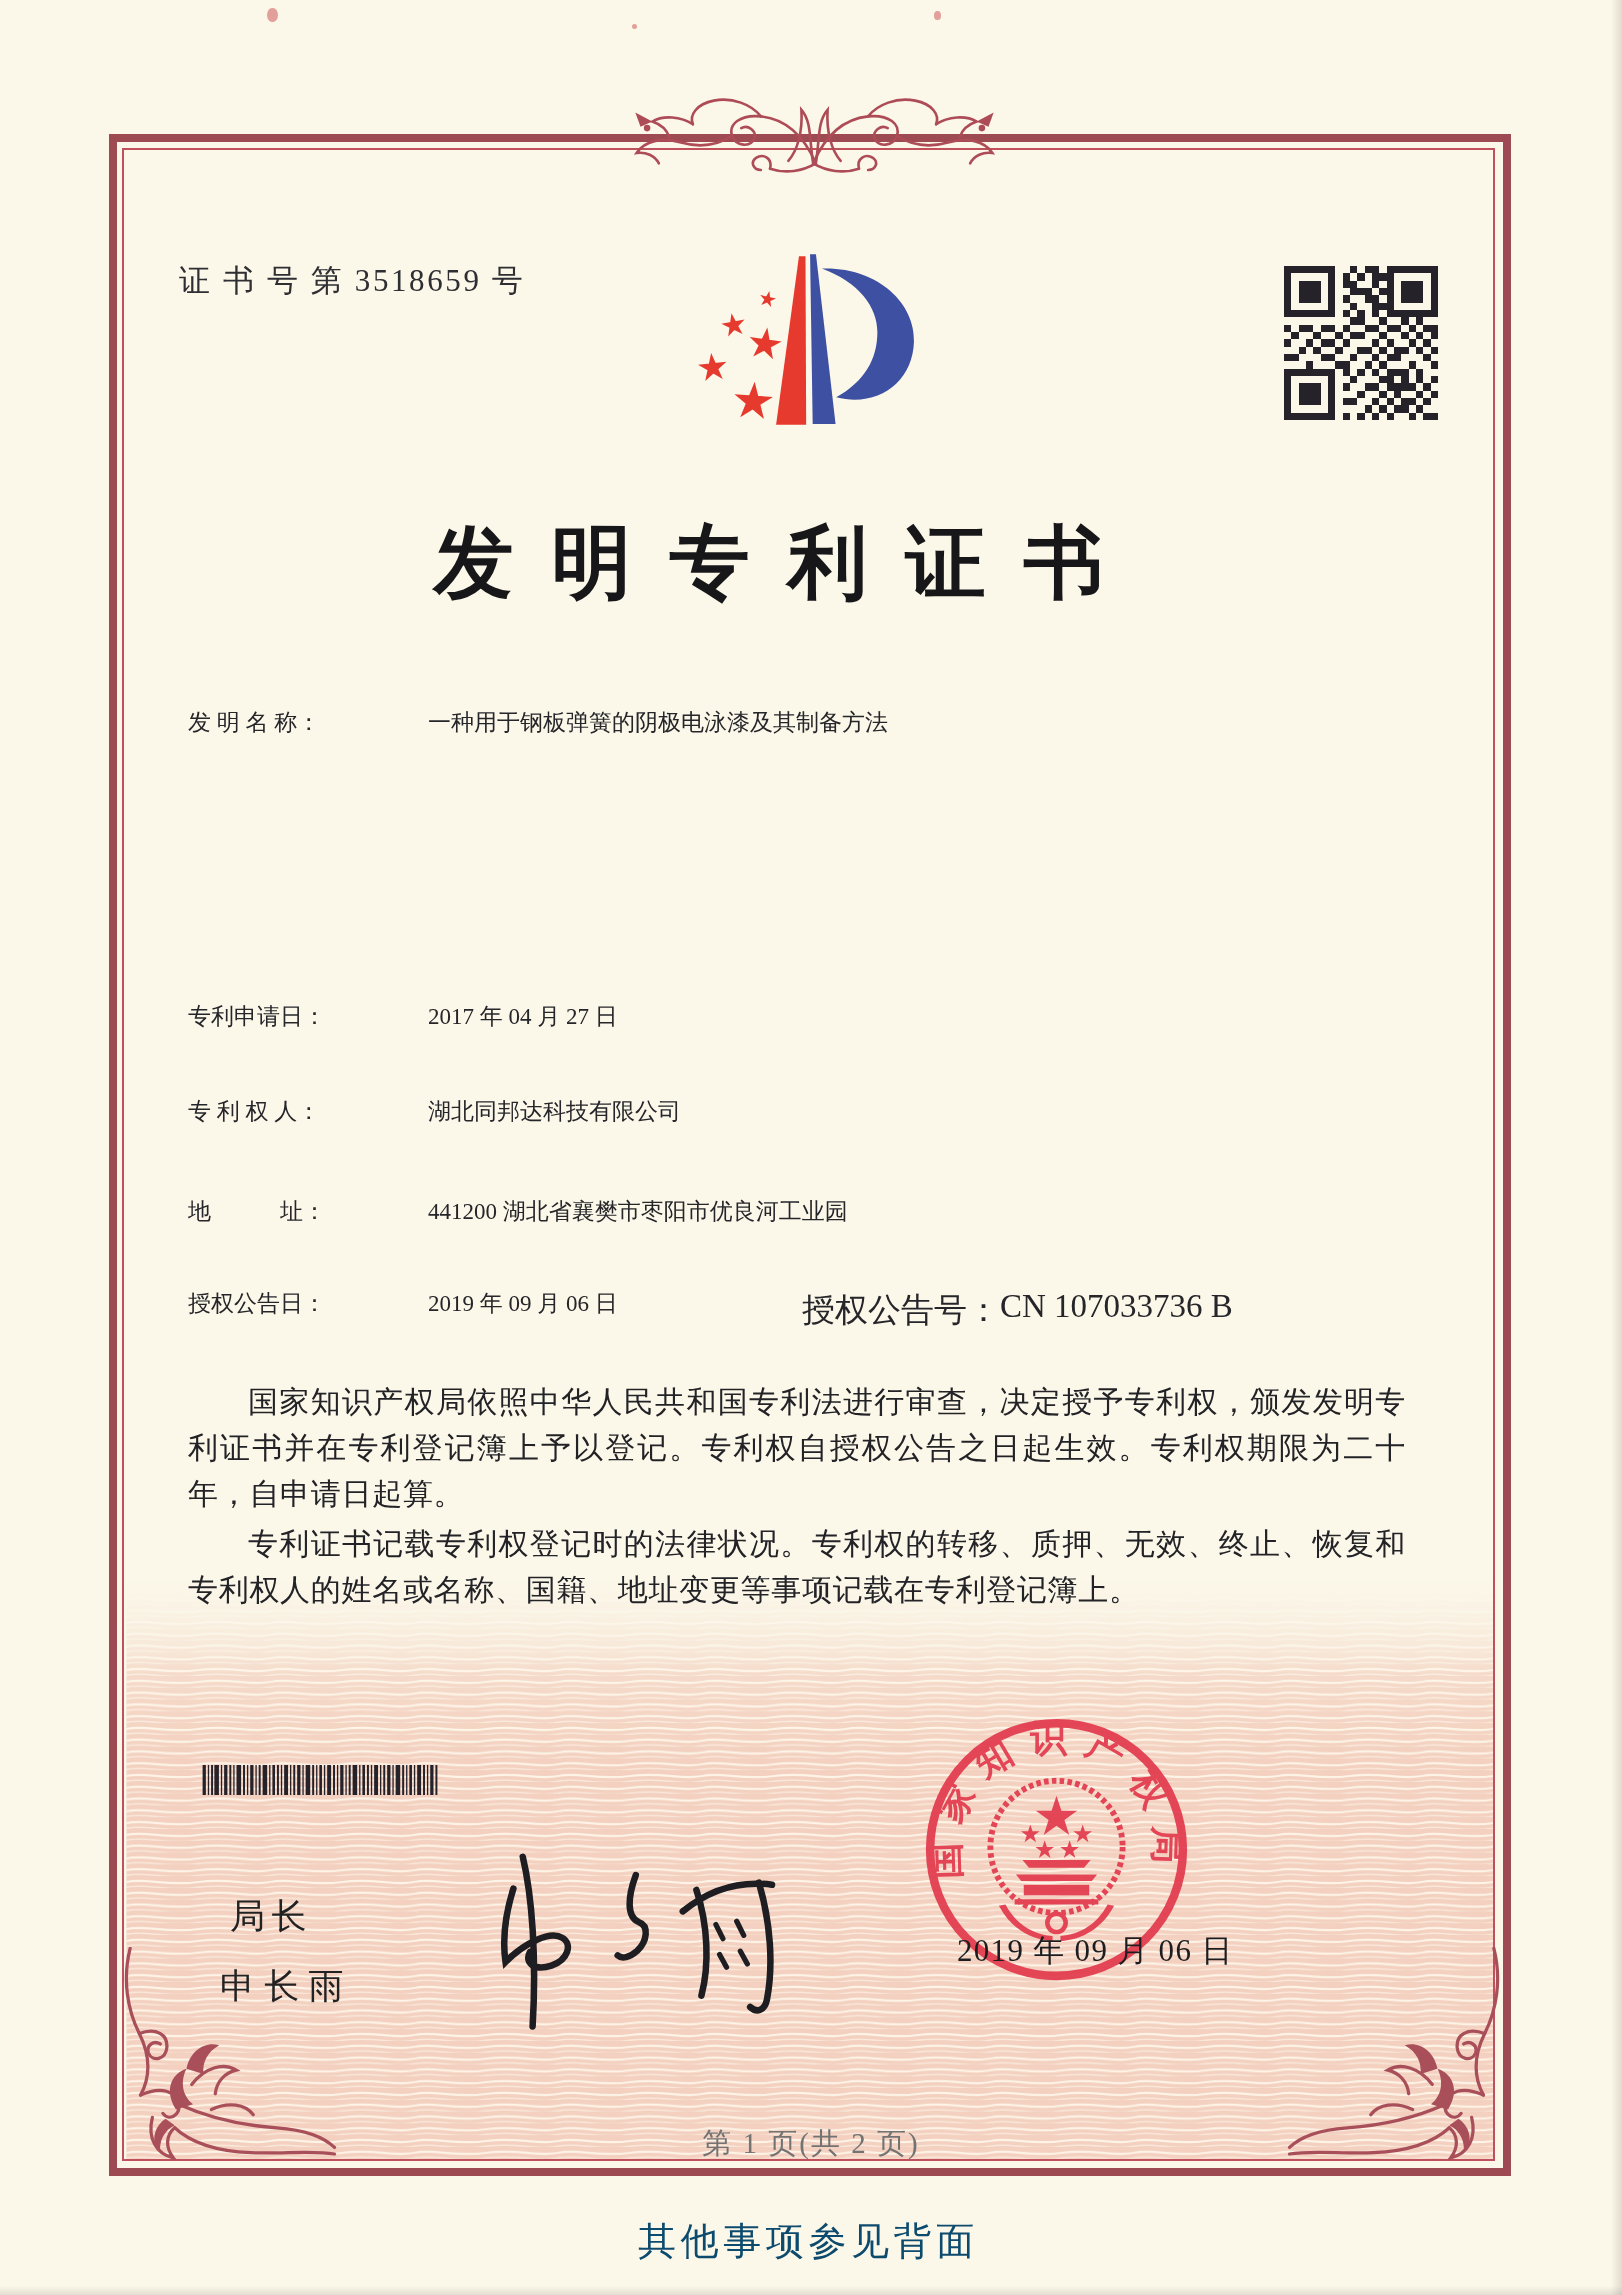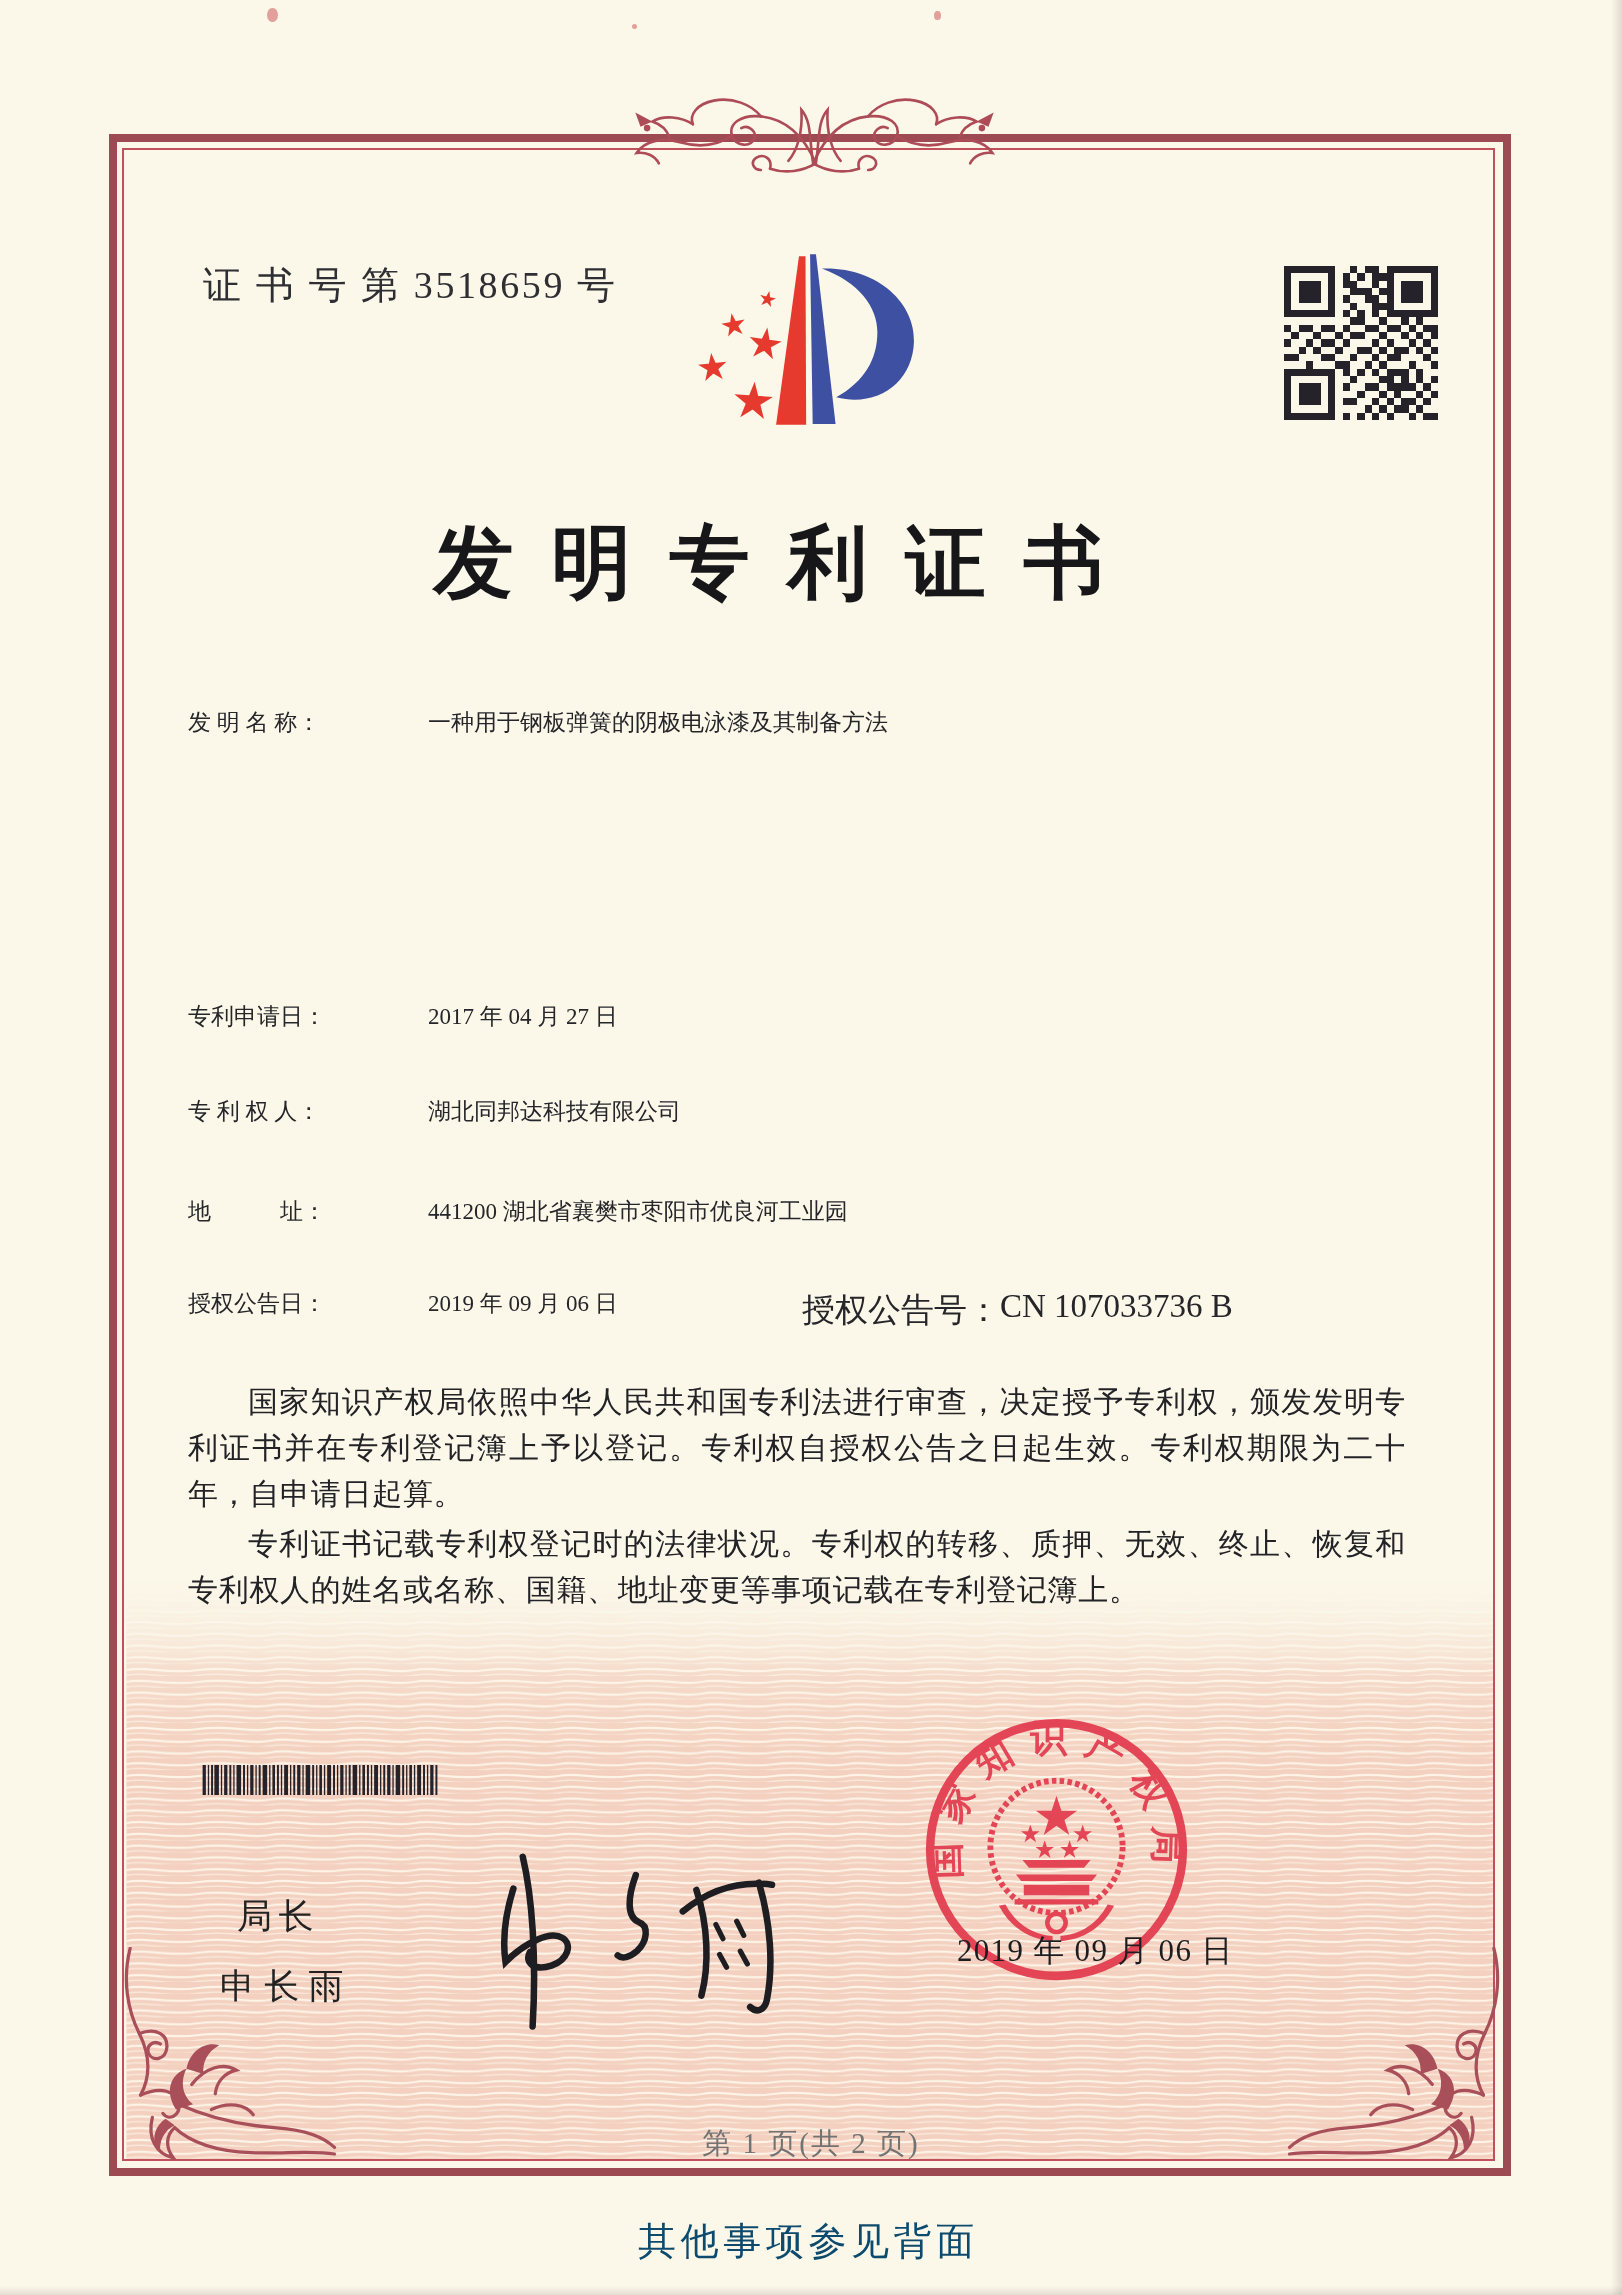--- a/index.html
+++ b/index.html
@@ -3,29 +3,29 @@
 <meta charset="utf-8">
 <style>
   html,body{margin:0;padding:0;background:#e9e4d4;}
   .page{position:relative;width:1623px;height:2295px;background:#fbf7e9;overflow:hidden;
         font-family:"Liberation Serif","DejaVu Serif",serif;color:#2b2b2e;}
   .abs{position:absolute;}
   
   .frame-outer{left:109px;top:134px;width:1386px;height:2026px;border:8.5px solid #9d4a52;z-index:2;}
   .frame-inner{left:122px;top:148px;width:1369px;height:2009px;border:2.6px solid #c0505c;z-index:2;}
   
-  .cert-no{left:179px;top:260px;font-size:38px;letter-spacing:2.6px;color:#2e2e33;z-index:4;margin-left:24px;}
+  .cert-no{left:179px;top:260px;font-size:31px;letter-spacing:2.6px;color:#2e2e33;z-index:4;}
   .title{left:86px;top:510px;width:1403px;text-align:center;font-size:80px;font-weight:700;
          letter-spacing:38px;color:#17171a;z-index:4;}
   .row{position:absolute;left:188px;display:flex;font-size:23px;color:#26262a;z-index:4;white-space:pre;gap:10px;}
   .row .lab{display:inline-block;min-width:230px;}
   .grant2{position:absolute;left:802px;display:flex;font-size:33px;color:#26262a;z-index:4;white-space:pre;}
   .para{position:absolute;left:188px;width:1218px;font-size:30px;line-height:46px;letter-spacing:0.7px;
         text-align:justify;text-indent:60px;color:#232327;z-index:4;}
-  .director-label{left:237px;top:1893px;font-size:35px;letter-spacing:6.5px;z-index:5;color:#222;}
+  .director-label{left:230px;top:1893px;font-size:35px;letter-spacing:6.5px;z-index:5;color:#222;}
   .director-name{left:220px;top:1963px;font-size:35px;letter-spacing:9.2px;z-index:5;color:#222;}
   .seal-date{left:957px;top:1930px;font-size:31px;letter-spacing:1.3px;color:#1d1d20;z-index:6;}
   .page-indicator{left:556px;top:2124px;width:510px;text-align:center;font-size:29px;letter-spacing:2px;z-index:4;color:#737373;}
   .back-note{left:638px;top:2216px;font-size:38px;letter-spacing:4.6px;color:#0c4a6e;z-index:4;}
   
   .watermark{left:126px;top:1570px;z-index:1;}
   .orn-top{left:566px;top:90px;z-index:3;}
   .orn-bl{left:113px;top:1947px;z-index:3;}
   .orn-br{left:1275px;top:1947px;z-index:3;transform:scaleX(-1);}
   .logo{left:681px;top:247px;z-index:4;}

